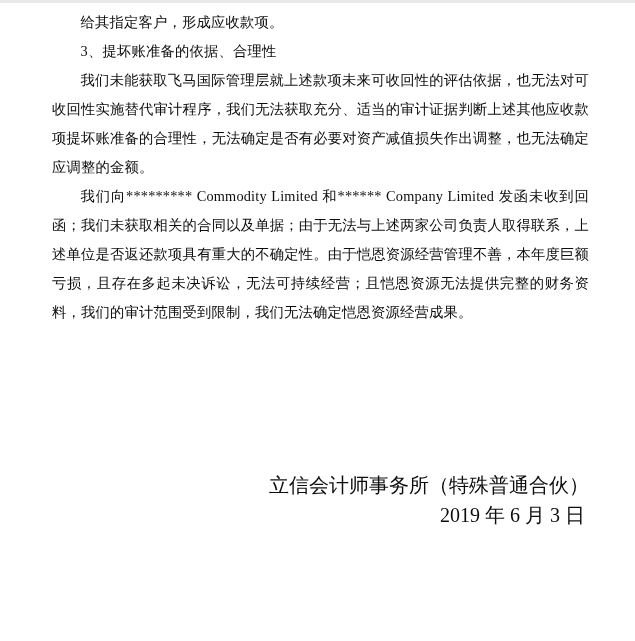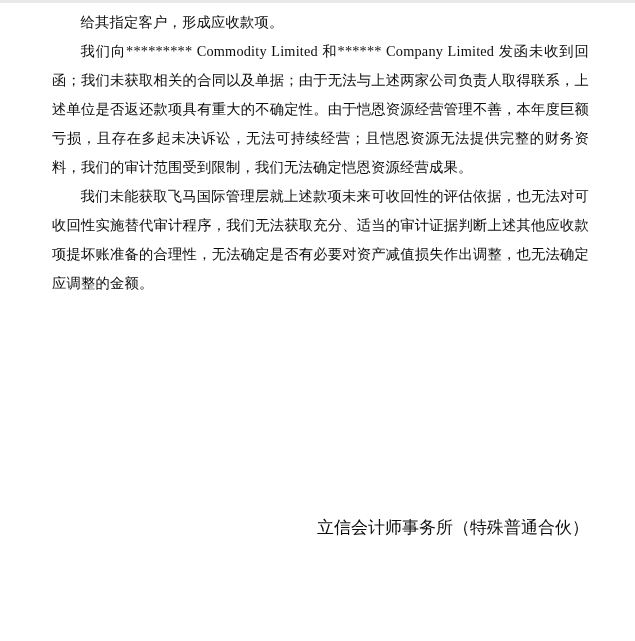--- a/index.html
+++ b/index.html
@@ -41,23 +41,23 @@
   }
   .para {
     text-indent: 2em;
   }
   .heading {
     text-indent: 2em;
   }
   .signature-block {
     position: absolute;
     right: 46px;
-    bottom: 12px;
+    bottom: 25px;
     text-align: left;
-    font-size: 17px;
+    font-size: 20px;
     line-height: 30px;
   }
   .sig-line {
     white-space: nowrap;
   }
   .sig-date {
     text-align: right;
     padding-right: 4px;
   }
 </style>
@@ -65,27 +65,29 @@
 <body>
 
 <div class="page">
 
   <div class="rule-top"></div>
 
   <div class="doc-body">
 
     <p class="para">给其指定客户，形成应收款项。</p>
 
+    <p class="heading">3、提坏账准备的依据、合理性</p>
 
 
 
 
+    <p class="para">我们未能获取飞马国际管理层就上述款项未来可收回性的评估依据，也无法对可收回性实施替代审计程序，我们无法获取充分、适当的审计证据判断上述其他应收款项提坏账准备的合理性，无法确定是否有必要对资产减值损失作出调整，也无法确定应调整的金额。</p>
+
     <p class="para">我们向********* Commodity Limited 和****** Company Limited 发函未收到回函；我们未获取相关的合同以及单据；由于无法与上述两家公司负责人取得联系，上述单位是否返还款项具有重大的不确定性。由于恺恩资源经营管理不善，本年度巨额亏损，且存在多起未决诉讼，无法可持续经营；且恺恩资源无法提供完整的财务资料，我们的审计范围受到限制，我们无法确定恺恩资源经营成果。</p>
-
-    <p class="para">我们未能获取飞马国际管理层就上述款项未来可收回性的评估依据，也无法对可收回性实施替代审计程序，我们无法获取充分、适当的审计证据判断上述其他应收款项提坏账准备的合理性，无法确定是否有必要对资产减值损失作出调整，也无法确定应调整的金额。</p>
 
   </div>
 
   <div class="signature-block">
     <div class="sig-line">立信会计师事务所（特殊普通合伙）</div>
+    <div class="sig-line sig-date">2019 年 6 月 3 日</div>
   </div>
 
 </div>
 
 </body></html>

